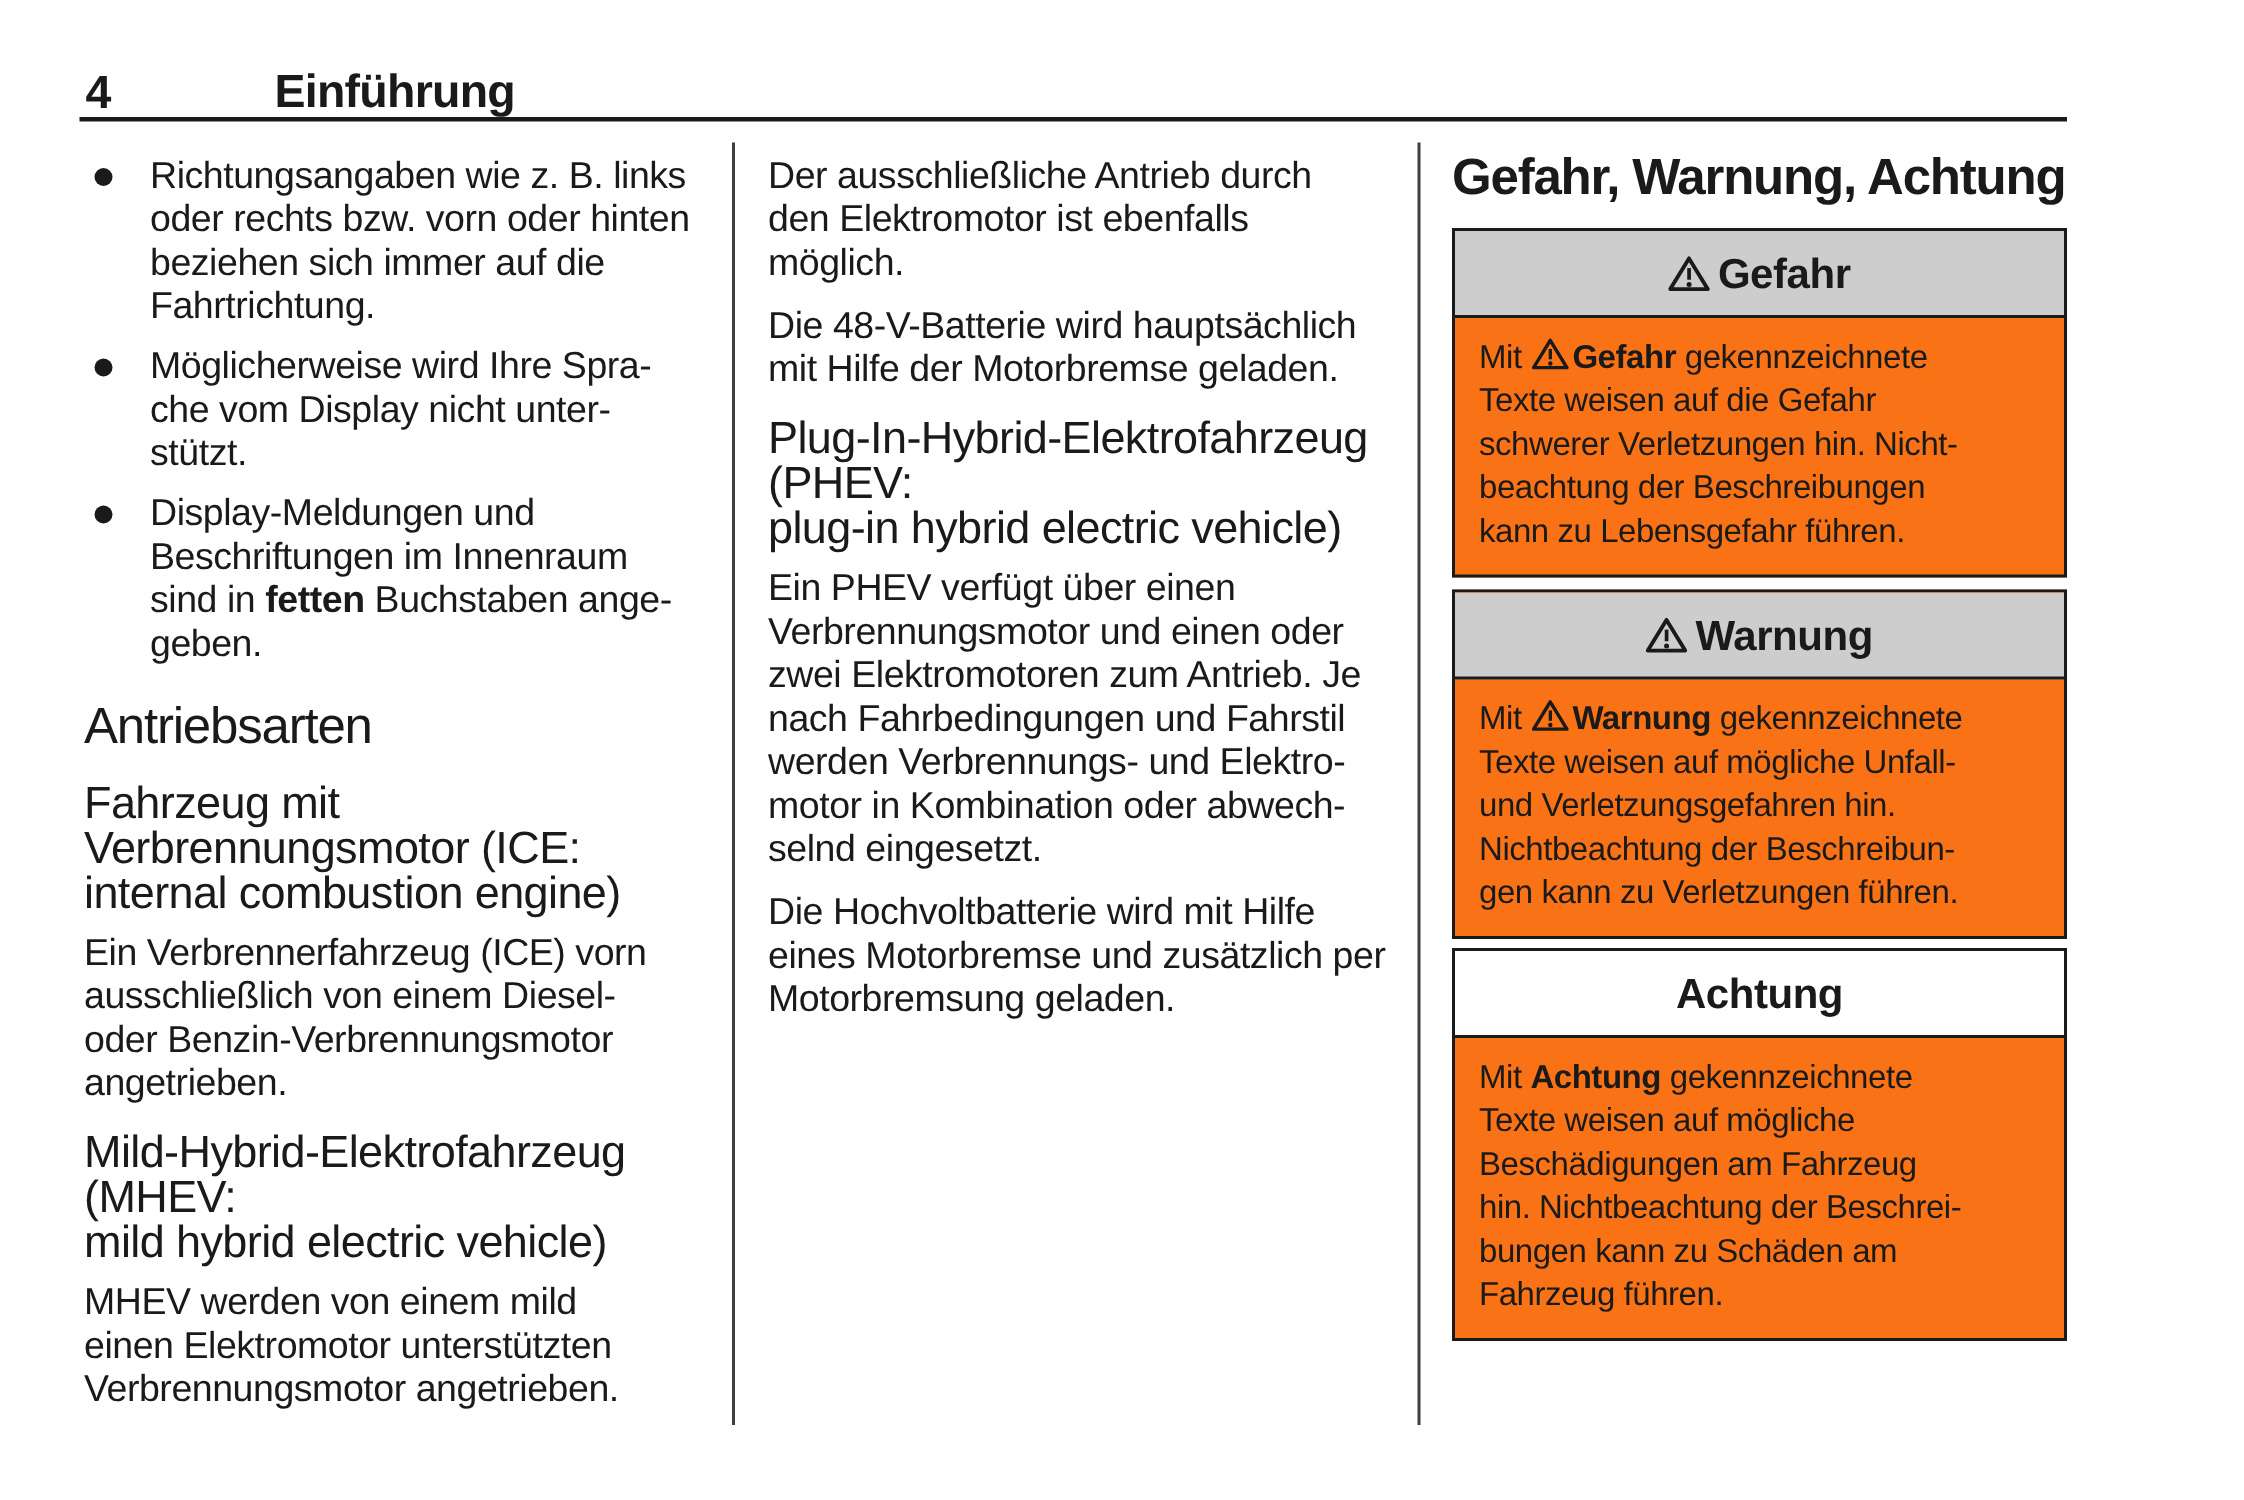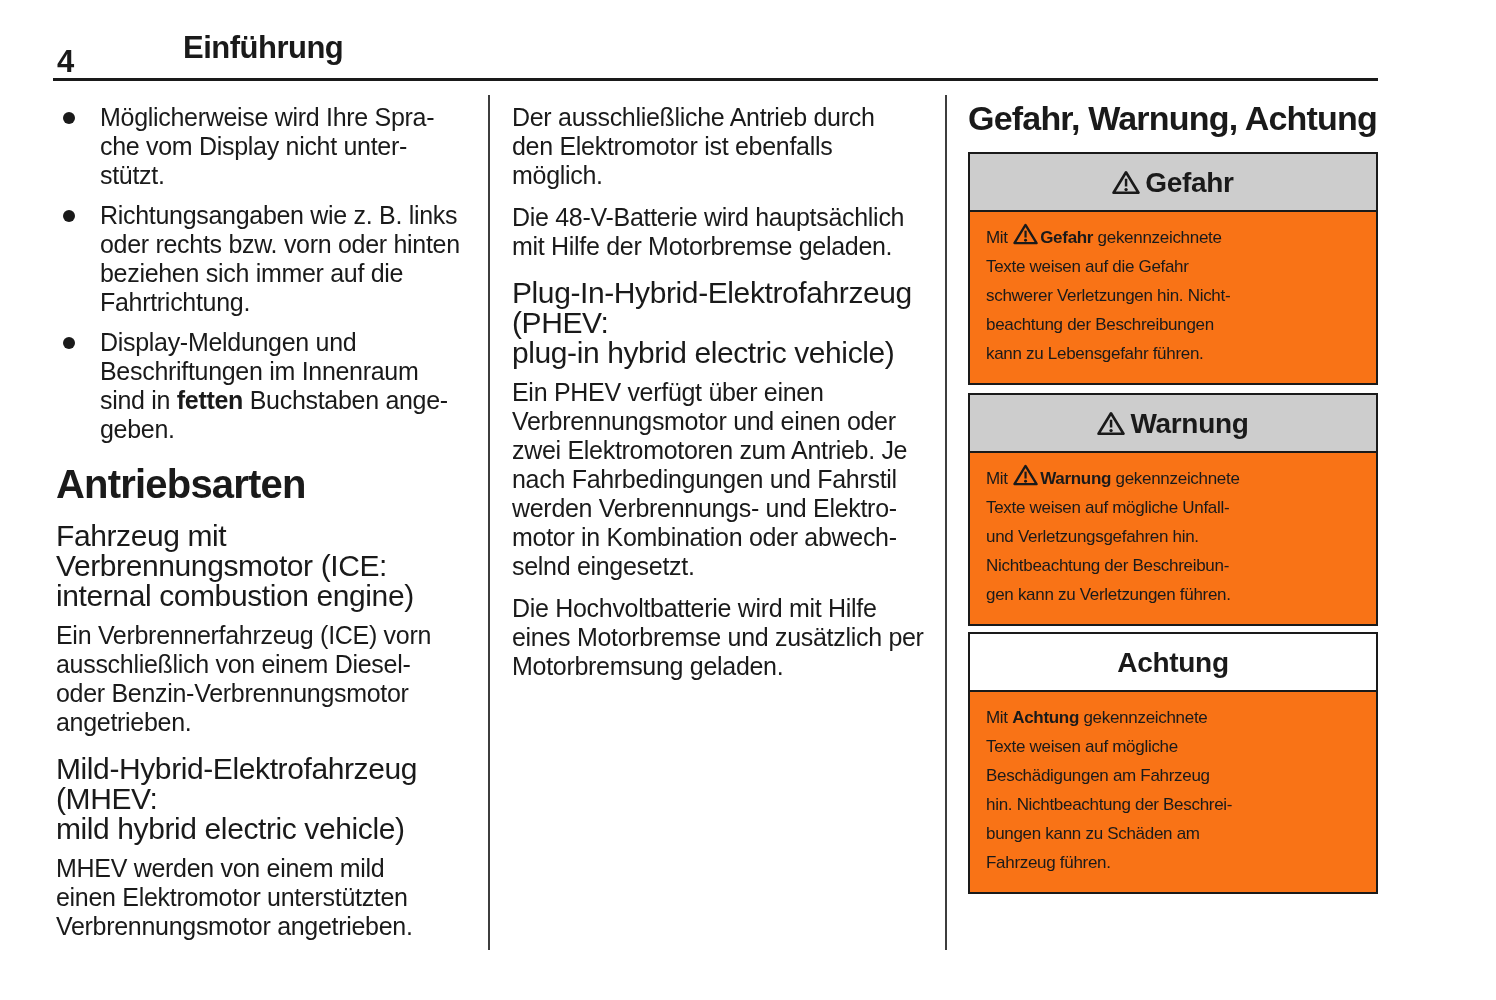--- a/index.html
+++ b/index.html
@@ -6,21 +6,21 @@
   body {
     width:1496px; height:1000px; position:relative; overflow:hidden;
     font-family:"Liberation Sans","DejaVu Sans",sans-serif;
     color:#1a1a1a;
     -webkit-font-smoothing:antialiased;
   }
   .page { position:relative; width:1496px; height:1000px; background:#fff; }
 
   
   .hdr-num   { position:absolute; left:57px;  top:44px; font-size:31px; font-weight:700; }
-  .hdr-title { position:absolute; left:183px; top:30px; font-size:31px; font-weight:700; letter-spacing:-0.5px; }
+  .hdr-title { position:absolute; left:183px; top:43px; font-size:31px; font-weight:700; letter-spacing:-0.5px; }
   .hdr-rule  { position:absolute; left:53px;  top:78px; width:1325px; height:3px; background:#1a1a1a; }
 
   
   .divider { position:absolute; top:95px; width:2px; height:855px; background:#3e3e3e; }
   #div1 { left:488px; }
   #div2 { left:945px; }
 
   
   .col { position:absolute; top:95px; font-size:25px; line-height:29px; letter-spacing:-0.3px; }
   #col1 { left:56px;  width:408px; padding-top:8px; }
@@ -28,76 +28,76 @@
   #col3 { left:968px; width:410px; height:855px; }
 
   .tl { white-space:nowrap; }
   .b  { font-weight:700; }
 
   
   ul.bullets { margin:0; padding:0; list-style:none; }
   .bullet-item { position:relative; padding-left:44px; margin-bottom:11px; }
   .dot { position:absolute; left:7px; top:9px; width:12px; height:12px; border-radius:50%; background:#1a1a1a; }
 
-  .section-heading { margin:20px 0 14px; font-size:40px; line-height:40px; font-weight:700; letter-spacing:-0.8px; }
+  .section-heading { margin:20px 0 14px; font-size:34px; line-height:40px; font-weight:400; letter-spacing:-0.8px; }
   .subhead { margin:17px 0 10px; font-weight:400; font-size:30px; line-height:30px; letter-spacing:-0.4px; }
   .para { margin:0 0 13px; }
 
   
   .col3-heading { margin:2px 0 0; font-size:34px; line-height:42px; font-weight:700; letter-spacing:-0.8px; white-space:nowrap; }
 
   .wbox { position:absolute; left:0; width:410px; box-sizing:border-box;
           border:2px solid #1a1a1a; background:#f97316; }
   #box-danger  { top:57px; }
   #box-warning { top:298px; }
   #box-caution { top:537px; }
   .wbox-head { height:56px; display:flex; align-items:center; justify-content:center; gap:5px;
                border-bottom:2px solid #1a1a1a; font-size:28px; font-weight:700; letter-spacing:-0.3px; }
   .band-gray  { background:#cdcdcd; }
   .band-white { background:#ffffff; }
-  .wbox-body { padding:11px 15px 15px 16px; font-size:17px; line-height:29px; letter-spacing:-0.3px; }
+  .wbox-body { padding:11px 15px 15px 16px; font-size:22px; line-height:29px; letter-spacing:-0.3px; }
 
   .tri svg { width:28px; height:25px; display:block; }
   .inline-tri { display:inline-block; margin:0 2px 0 1px; }
   .inline-tri svg { width:25px; height:22px; vertical-align:-2px; }
 </style>
 </head>
 <body>
 
 <div class="page">
 
   <div class="hdr-num">4</div>
   <div class="hdr-title">Einführung</div>
   <div class="hdr-rule"></div>
 
   <div class="divider" id="div1"></div>
   <div class="divider" id="div2"></div>
 
   <div class="col" id="col1">
     <ul class="bullets">
-      <li class="bullet-item">
-        <span class="dot"></span>
-        <div>
-            <div class="tl">Möglicherweise wird Ihre Spra-</div>
-            <div class="tl">che vom Display nicht unter-</div>
-            <div class="tl">stützt.</div>
-          </div>
-      </li>
       <li class="bullet-item">
         <span class="dot"></span>
         <div>
             <div class="tl">Richtungsangaben wie z. B. links</div>
             <div class="tl">oder rechts bzw. vorn oder hinten</div>
             <div class="tl">beziehen sich immer auf die</div>
             <div class="tl">Fahrtrichtung.</div>
           </div>
       </li>
       <li class="bullet-item">
         <span class="dot"></span>
         <div>
+            <div class="tl">Möglicherweise wird Ihre Spra-</div>
+            <div class="tl">che vom Display nicht unter-</div>
+            <div class="tl">stützt.</div>
+          </div>
+      </li>
+      <li class="bullet-item">
+        <span class="dot"></span>
+        <div>
             <div class="tl">Display-Meldungen und</div>
             <div class="tl">Beschriftungen im Innenraum</div>
             <div class="tl"><span>sind in </span><span class="b">fetten</span><span> Buchstaben ange-</span></div>
             <div class="tl">geben.</div>
           </div>
       </li>
     </ul>
 
     <h1 class="section-heading">Antriebsarten</h1>
 

